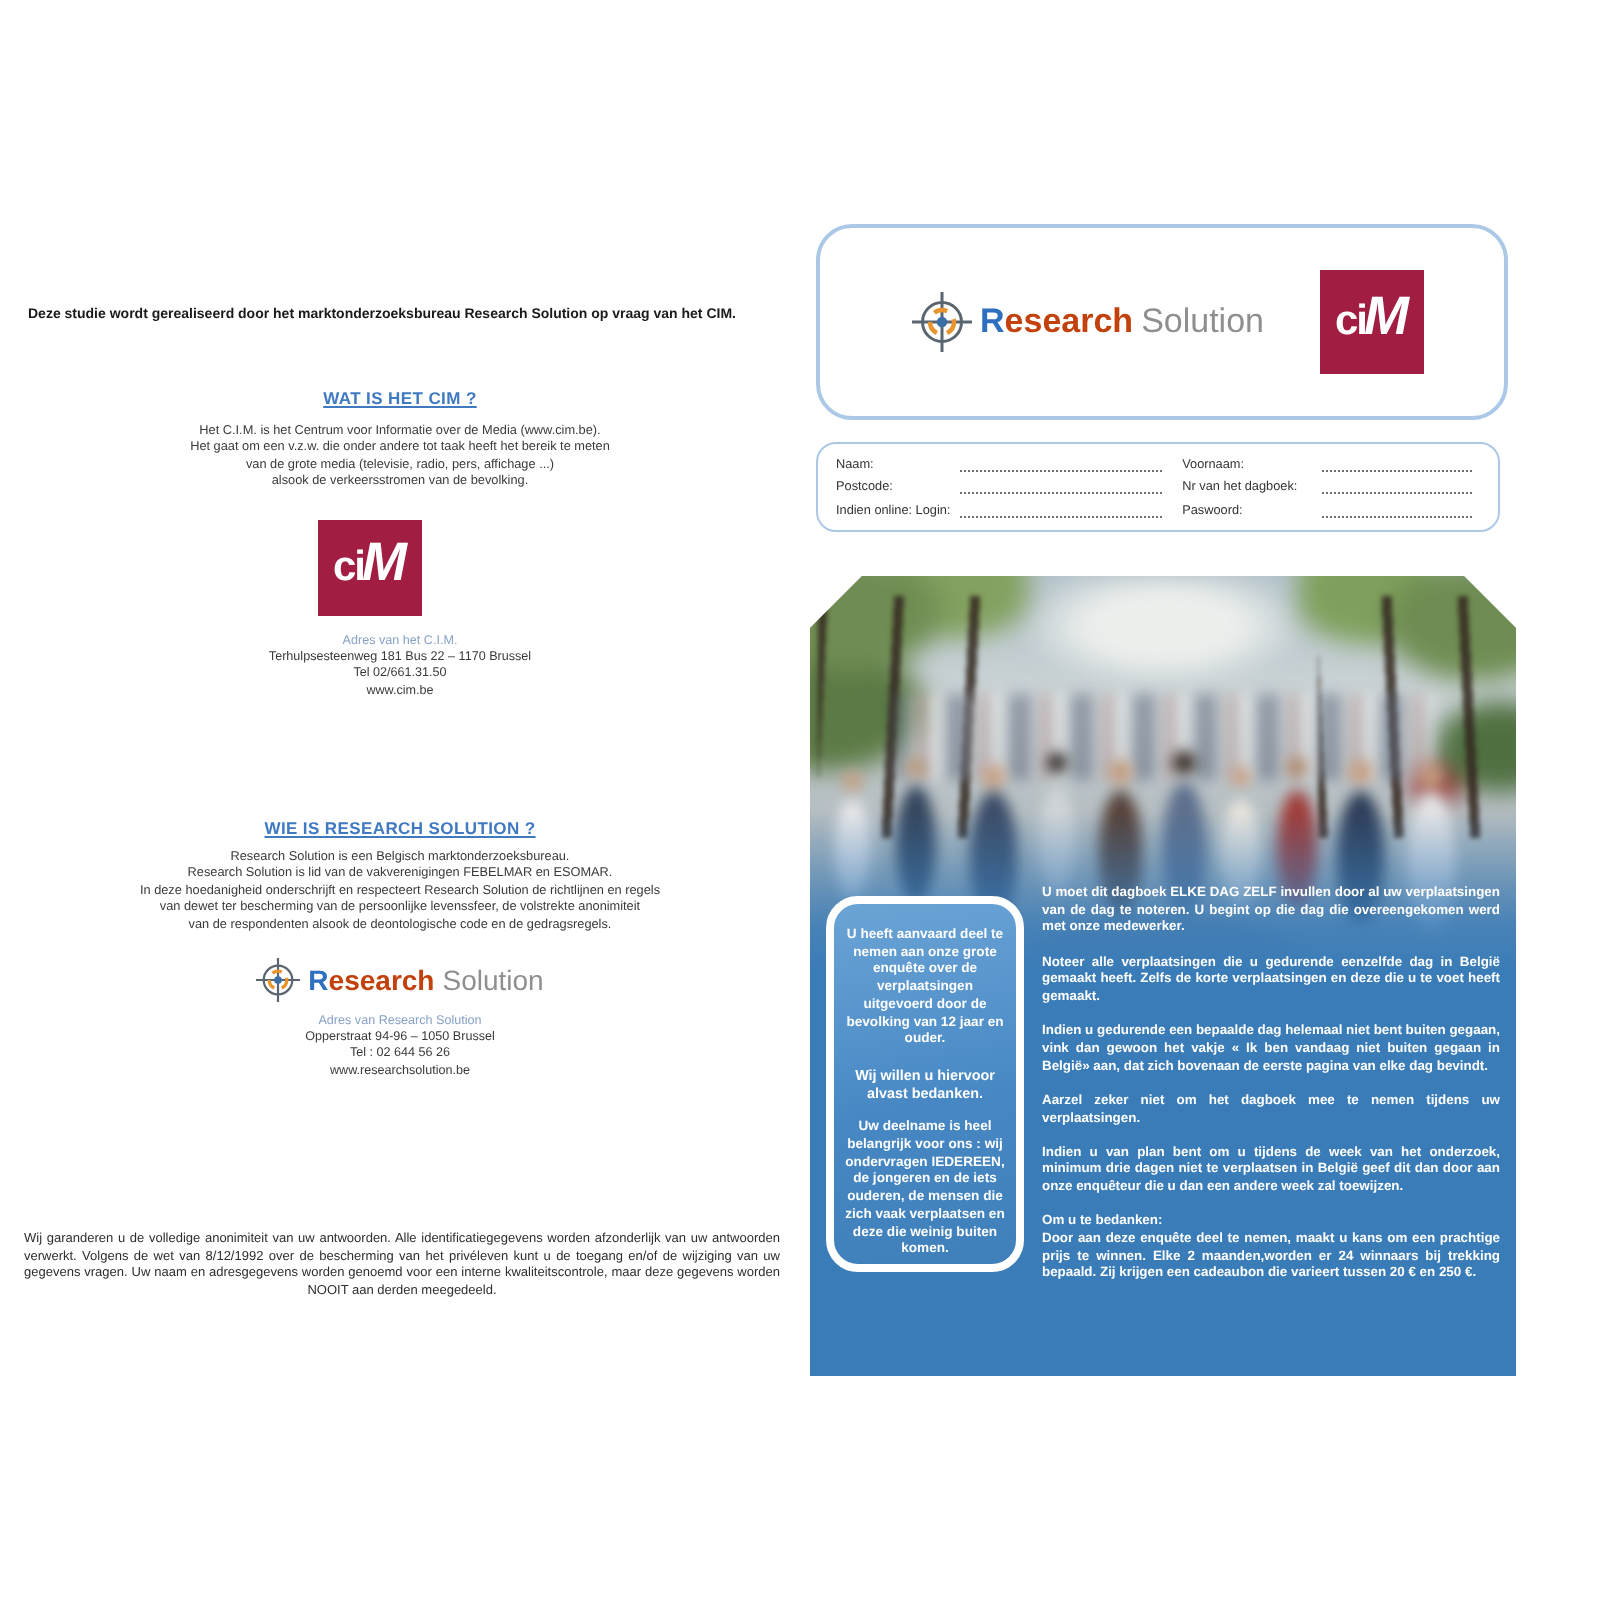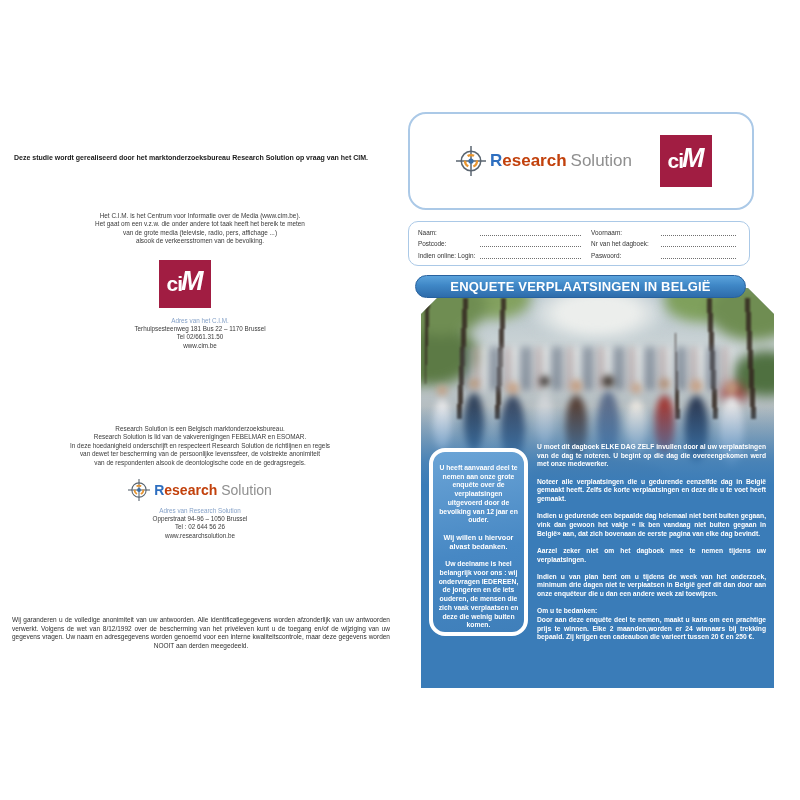--- a/index.html
+++ b/index.html
@@ -53,21 +53,21 @@
   .form-row .lbl-l{flex:0 0 62px;}
   .form-row .lbl-r{flex:0 0 70px;padding-left:6px;}
   .dots{border-bottom:1.4px dotted #707070;height:7px;margin:0 4px 1px 0;}
   .dots-l{flex:1.35;}
   .dots-r{flex:1;}
 
   .banner{position:absolute;top:163px;left:10px;width:331px;height:23px;border-radius:12px;z-index:6;
     background:linear-gradient(180deg,#5ba3dc 0%,#3f87c6 45%,#2e6cab 100%);border:1px solid #27619e;
     display:flex;align-items:center;justify-content:center;color:#fff;font-size:13px;font-weight:bold;letter-spacing:.2px;box-sizing:border-box;}
 
-  .hero{position:absolute;top:176px;left:16px;width:353px;height:400px;}
+  .hero{position:absolute;top:176px;left:0;width:353px;height:400px;}
   .photo{position:absolute;top:0;left:0;width:353px;height:196px;overflow:hidden;
     clip-path:polygon(26px 0,327px 0,353px 26px,353px 196px,0 196px,0 26px);
     background:linear-gradient(180deg,#b4c3ca 0%,#ccd4d6 32%,#b3bcc0 62%,#93a2ab 100%);}
   .photo>div{position:absolute;}
   .sky{left:28%;top:0;width:44%;height:40%;filter:blur(5px);
     background:radial-gradient(ellipse 95px 42px at 50% 32%,#eceeec 40%,rgba(202,212,216,.6) 70%,transparent 76%);}
   .fol-l{left:-5%;top:-8%;width:36%;height:58%;filter:blur(6px);background:
     radial-gradient(ellipse 70px 45px at 30% 30%,#6f8d52 58%,transparent 72%),
     radial-gradient(ellipse 60px 40px at 72% 18%,#83a15f 58%,transparent 74%),
     radial-gradient(ellipse 80px 50px at 18% 72%,#5c7a45 58%,transparent 72%);}
@@ -121,37 +121,39 @@
   .thanks-title{margin-bottom:0 !important;font-weight:800;}
 
   .target-icon{flex:0 0 auto;}
 </style>
 </head>
 <body>
 
 <div class="left-page">
   <div class="intro">Deze studie wordt gerealiseerd door het marktonderzoeksbureau Research Solution op vraag van het CIM.</div>
 
+  <div class="sec-heading h-cim">WAT IS HET CIM ?</div>
   <div class="body-block b-cim pre">Het C.I.M. is het Centrum voor Informatie over de Media (www.cim.be).
 Het gaat om een v.z.w. die onder andere tot taak heeft het bereik te meten
 van de grote media (televisie, radio, pers, affichage ...)
 alsook de verkeersstromen van de bevolking.</div>
 
   <div class="cim-badge cim-left">
     <span class="ci">ci</span>
       <span class="m">M</span>
   </div>
 
   <div class="addr a-cim">
     <span class="addr-title">Adres van het C.I.M.</span>
     <span class="pre">Terhulpsesteenweg 181 Bus 22 – 1170 Brussel
 Tel  02/661.31.50
 www.cim.be</span>
   </div>
 
+  <div class="sec-heading h-rs">WIE IS RESEARCH SOLUTION ?</div>
   <div class="body-block b-rs pre">Research Solution is een Belgisch marktonderzoeksbureau.
 Research Solution is lid van de vakverenigingen  FEBELMAR en ESOMAR.
 In deze hoedanigheid onderschrijft en respecteert Research Solution de richtlijnen en regels
 van dewet ter bescherming van de persoonlijke levenssfeer, de volstrekte anonimiteit
 van de respondenten alsook de deontologische code en de gedragsregels.</div>
 
   <div class="rs-logo rs-logo-left">
     <svg class="target-icon" viewBox="0 0 40 40" width="22" height="22">
       <line x1="20" y1="0" x2="20" y2="40" stroke="#5a6570" stroke-width="2"></line>
       <line x1="0" y1="20" x2="40" y2="20" stroke="#5a6570" stroke-width="2"></line>
@@ -207,21 +209,20 @@
       <span class="dots dots-r"></span>
     </div>
     <div class="form-row">
       <span class="lbl-l">Indien online: Login:</span>
       <span class="dots dots-l"></span>
       <span class="lbl-r">Paswoord:</span>
       <span class="dots dots-r"></span>
     </div>
   </div>
 
-  <div class="banner">ENQUETE VERPLAATSINGEN IN BELGIË</div>
 
   <div class="hero">
     <div class="photo">
       <div class="sky"></div>
       <div class="fol-l"></div>
       <div class="fol-r"></div>
       <div class="trunks-l"></div>
       <div class="trunks-r"></div>
       <div class="crowd-far"></div>
       <div class="crowd"></div>

